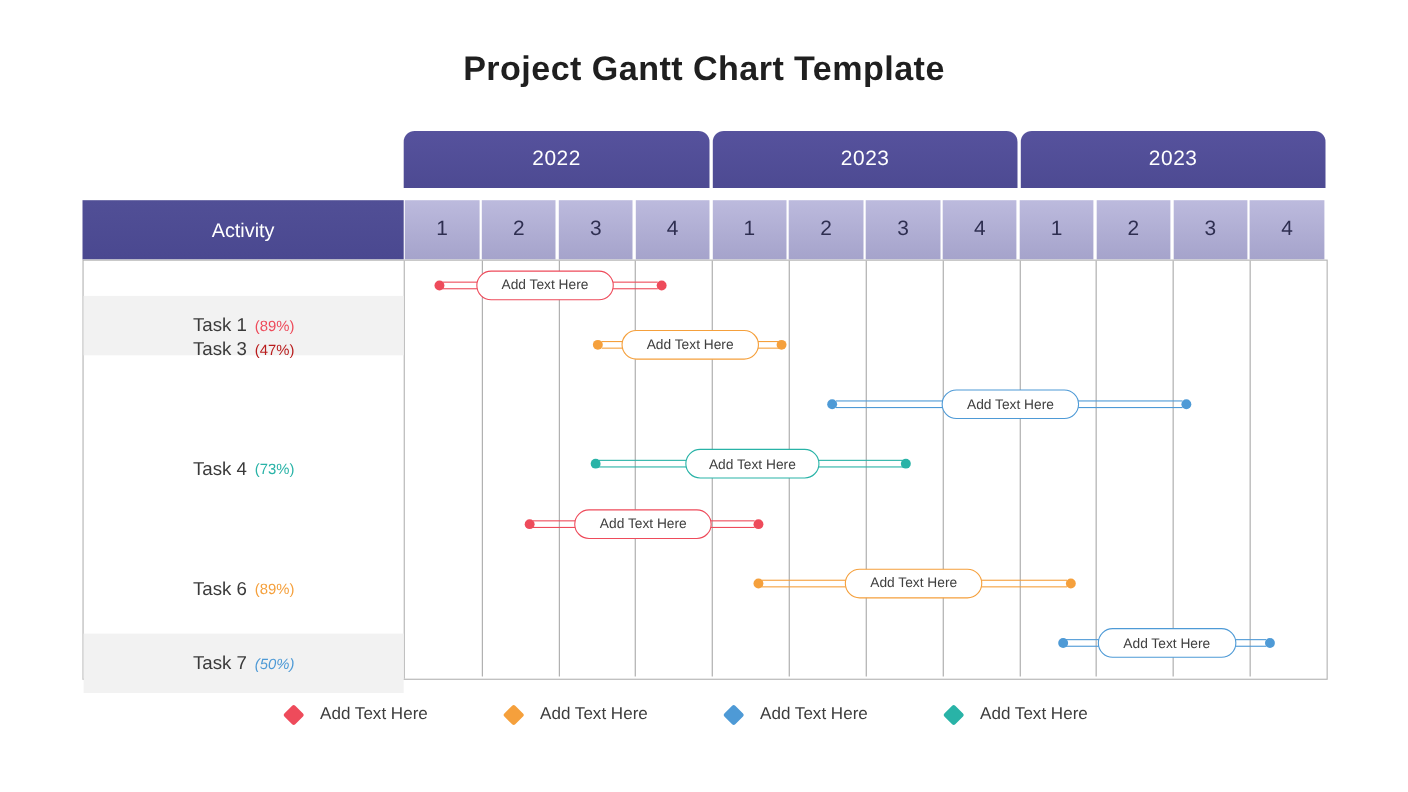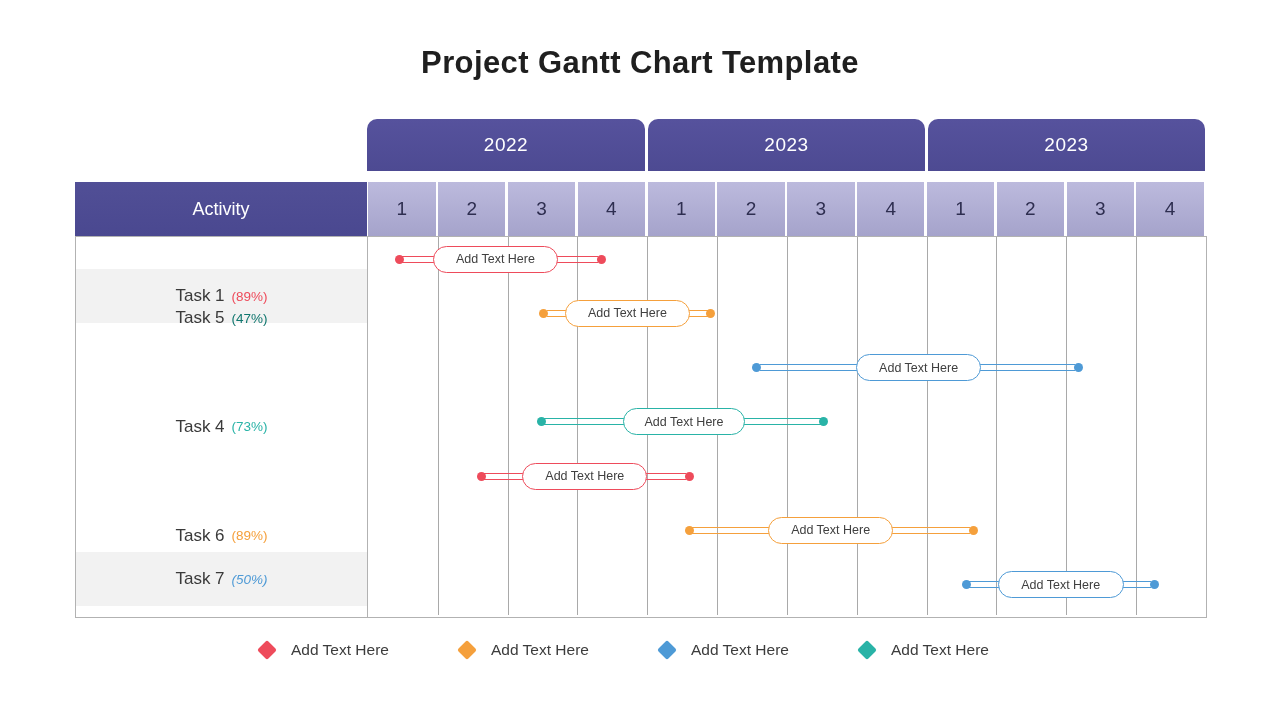--- a/index.html
+++ b/index.html
@@ -78,32 +78,32 @@
     <div class="qcell" style="left: 1136.33px; width: 67.43px;">4</div>
   </div>
 
 <div class="body-area">
   <div class="task-col" id="taskCol">
       <div class="trow stripe" style="top: 0px; height: 54.285px; margin-top: 32px;">
         <span class="task-name">Task 1</span>
         <span class="task-pct" style="color: rgb(238, 75, 91);">(89%)</span>
       </div>
       <div class="trow" style="top: 54.285px; height: 54.285px;">
-        <span class="task-name">Task 5</span>
-        <span class="task-pct" style="color: #0f766e;">(47%)</span>
+        <span class="task-name">Task 3</span>
+        <span class="task-pct" style="color: #b91c1c;">(47%)</span>
       </div>
       <div class="trow" style="top: 162.855px; height: 54.285px;">
         <span class="task-name">Task 4</span>
         <span class="task-pct" style="color: rgb(41, 179, 167);">(73%)</span>
       </div>
       <div class="trow" style="top: 271.425px; height: 54.285px;">
         <span class="task-name">Task 6</span>
         <span class="task-pct" style="color: rgb(245, 160, 60);">(89%)</span>
       </div>
-      <div class="trow stripe" style="top: 315px; height: 54.285px; align-items: center;">
+      <div class="trow stripe" style="top: 339px; height: 54.285px; align-items: center;">
         <span class="task-name">Task 7</span>
         <span class="task-pct" style="color: rgb(78, 154, 214); font-style: italic;">(50%)</span>
       </div>
     </div>
   <div id="chartArea" style="position:absolute;left:0;top:0;width:100%;height:100%;">
       <div class="gridline" style="left: 361.83px;"></div>
       <div class="gridline" style="left: 431.66px;"></div>
       <div class="gridline" style="left: 501.49px;"></div>
       <div class="gridline" style="left: 571.32px;"></div>
       <div class="gridline" style="left: 641.15px;"></div>

